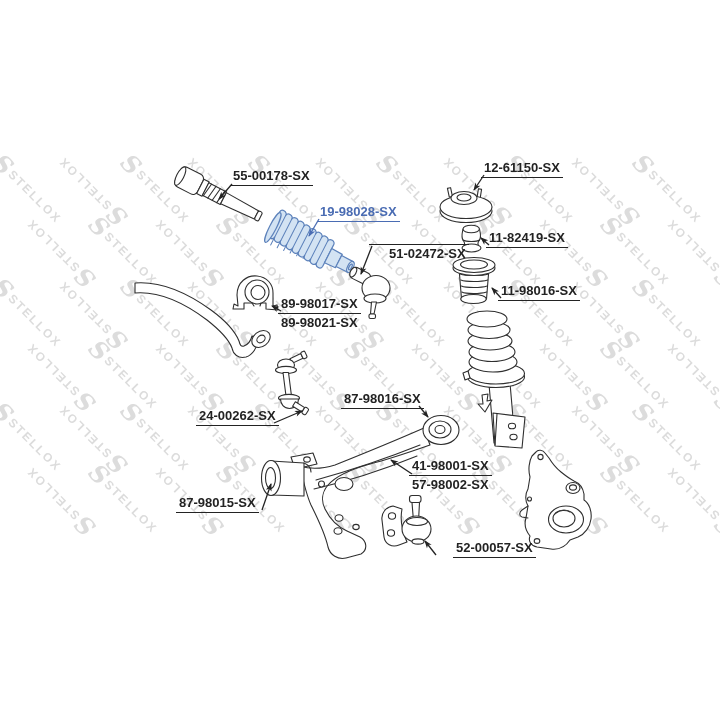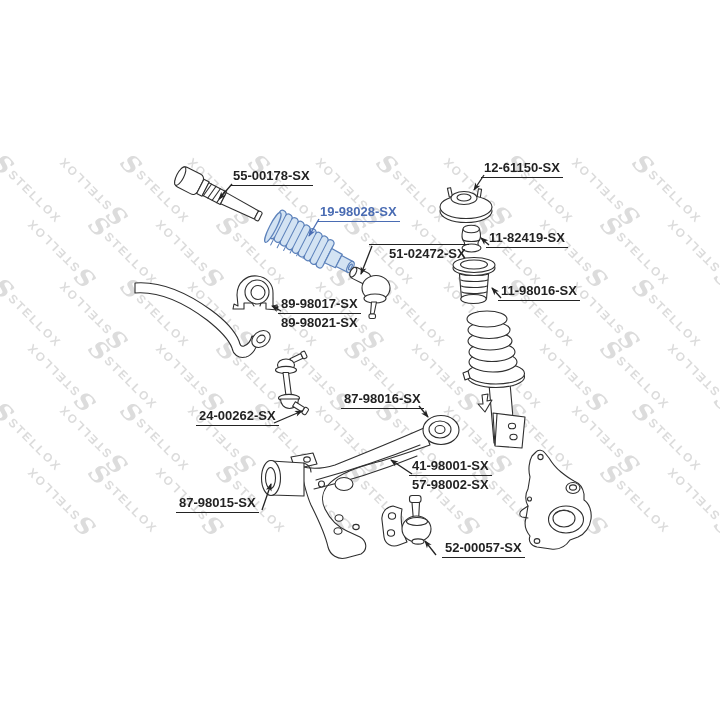--- a/index.html
+++ b/index.html
@@ -505,14 +505,14 @@
   <span class="lbl" style="left:481px;top:160px">12-61150-SX</span>
   <span class="lbl" style="left:486px;top:230px">11-82419-SX</span>
   <span class="lbl" style="left:498px;top:283px">11-98016-SX</span>
   <span class="lbl" style="left:278px;top:296px">89-98017-SX</span>
   <span class="lbl noline" style="left:278px;top:315px">89-98021-SX</span>
   <span class="lbl" style="left:196px;top:408px">24-00262-SX</span>
   <span class="lbl" style="left:341px;top:391px">87-98016-SX</span>
   <span class="lbl" style="left:409px;top:458px">41-98001-SX</span>
   <span class="lbl noline" style="left:409px;top:477px">57-98002-SX</span>
   <span class="lbl" style="left:176px;top:495px">87-98015-SX</span>
-  <span class="lbl" style="left:442px;top:540px">52-00057-SX</span>
+  <span class="lbl" style="left:453px;top:540px">52-00057-SX</span>
 </div>
 
 </body></html>

